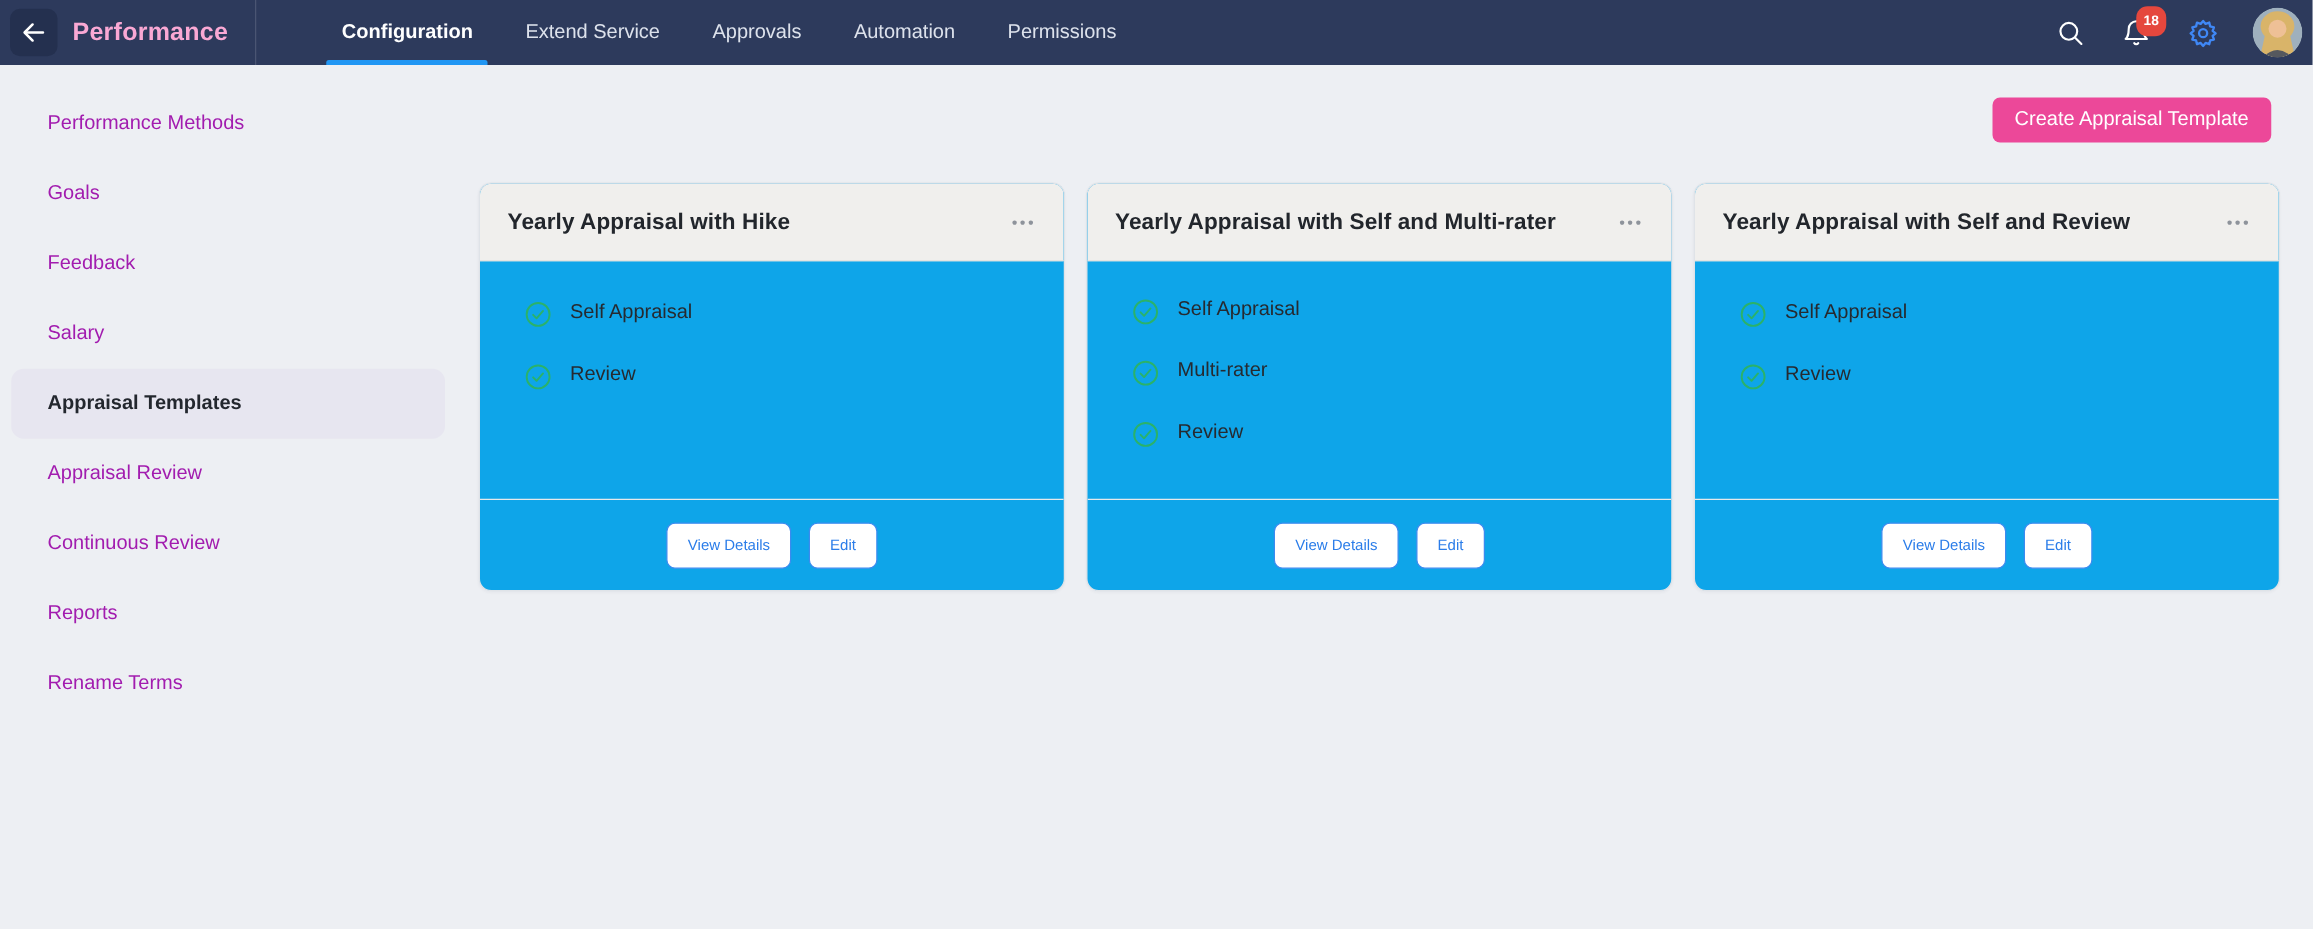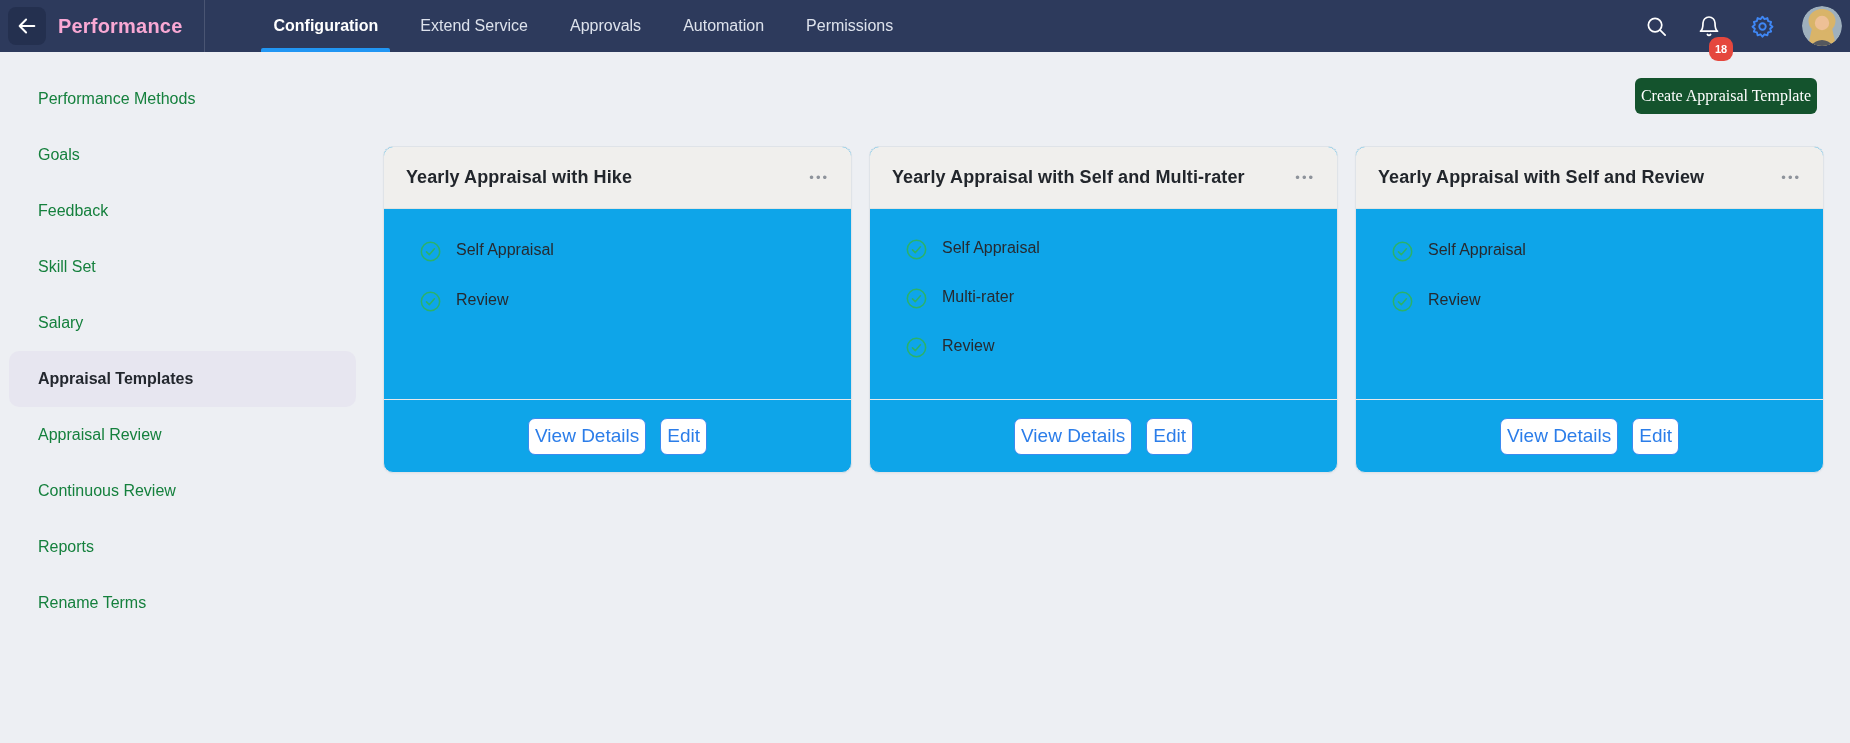--- a/index.html
+++ b/index.html
@@ -39,47 +39,46 @@
   }
   .topbar-right {
     margin-left:auto; display:flex; align-items:center; gap:27px; padding-right:8px;
   }
   .icon-btn { position:relative; width:26px; height:26px; display:flex; align-items:center; justify-content:center; cursor:pointer; }
   .badge {
     position:absolute; top:-8px; left:13px; min-width:24px; height:14px;
     background:#e5473d; color:#fff; font-size:11px; font-weight:700;
     border-radius:9px; display:flex; align-items:center; justify-content:center;
     padding:12px 5px;
-    margin-top:32px;
   }
   .avatar {
     width:40px; height:40px; border-radius:50%; overflow:hidden; cursor:pointer;
     flex:0 0 auto;
   }
 
   
   .sidebar {
     position:absolute; top:52px; left:0; width:365px; padding-top:19px;
   }
   .side-item {
     height:56px; display:flex; align-items:center;
-    padding-left:38px; font-size:16px; color:#15803d; cursor:pointer;
+    padding-left:38px; font-size:16px; color:#a21caf; cursor:pointer;
   }
   .side-item.active {
     margin:0 9px; padding-left:29px; border-radius:10px;
     background:#e7e6f0; color:#23272e; font-weight:700;
   }
 
   
   .main { position:absolute; top:52px; left:365px; right:0; bottom:0; }
   .create-btn {
     position:absolute; top:26px; right:33px; height:36px;
-    background:#14532d; color:#ffffff; font-size:16px; font-weight:500;
-    border:none; border-radius:6px; padding:0 6px; cursor:pointer;
-    font-family:Liberation Serif, serif;
+    background:#ec4899; color:#ffffff; font-size:16px; font-weight:500;
+    border:none; border-radius:6px; padding:0 18px; cursor:pointer;
+    font-family:Liberation Sans, sans-serif;
   }
   .cards-row {
     position:absolute; top:94px; left:18px;
     display:flex; gap:17px;
   }
   .card {
     width:469px; height:327px; background:#0ea5e9;
     border:1px solid #dfe3e8; border-radius:10px;
     box-shadow:0 1px 2px rgba(40,50,70,0.04);
     display:flex; flex-direction:column; overflow:hidden;
@@ -100,21 +99,21 @@
     flex:1; padding:32px 24px 0 36px; display:flex; flex-direction:column; gap:28px;
   }
   .step-row { display:flex; align-items:flex-start; gap:15px; height:22px; }
   .step-label { font-size:16px; color:#262a30; }
   .card-footer {
     flex:0 0 auto; height:73px; border-top:1px solid #e7e9eb;
     display:flex; align-items:center; justify-content:center; gap:14px;
   }
   .outline-btn {
     height:37px; background:#ffffff; border:1px solid #3b8bef; border-radius:7px;
-    color:#2b7de9; font-size:19px; padding:0 6px; cursor:pointer;
+    color:#2b7de9; font-size:12px; padding:0 16px; cursor:pointer;
     font-family:"Liberation Sans", sans-serif;
   }
 </style>
 </head>
 <body>
 
 <div class="topbar">
   <div class="back-btn">
     <span style="display:flex;">
       <svg width="22" height="22" viewBox="0 0 24 24" fill="none" stroke="#ffffff" stroke-width="2.2" stroke-linecap="round" stroke-linejoin="round">
@@ -170,21 +169,20 @@
         </g>
       </svg>
     </div>
   </div>
 </div>
 
 <div class="sidebar">
   <div class="side-item">Performance Methods</div>
   <div class="side-item">Goals</div>
   <div class="side-item">Feedback</div>
-  <div class="side-item">Skill Set</div>
   <div class="side-item">Salary</div>
   <div class="side-item active">Appraisal Templates</div>
   <div class="side-item">Appraisal Review</div>
   <div class="side-item">Continuous Review</div>
   <div class="side-item">Reports</div>
   <div class="side-item">Rename Terms</div>
 </div>
 
 <div class="main">
   <button class="create-btn">Create Appraisal Template</button>

